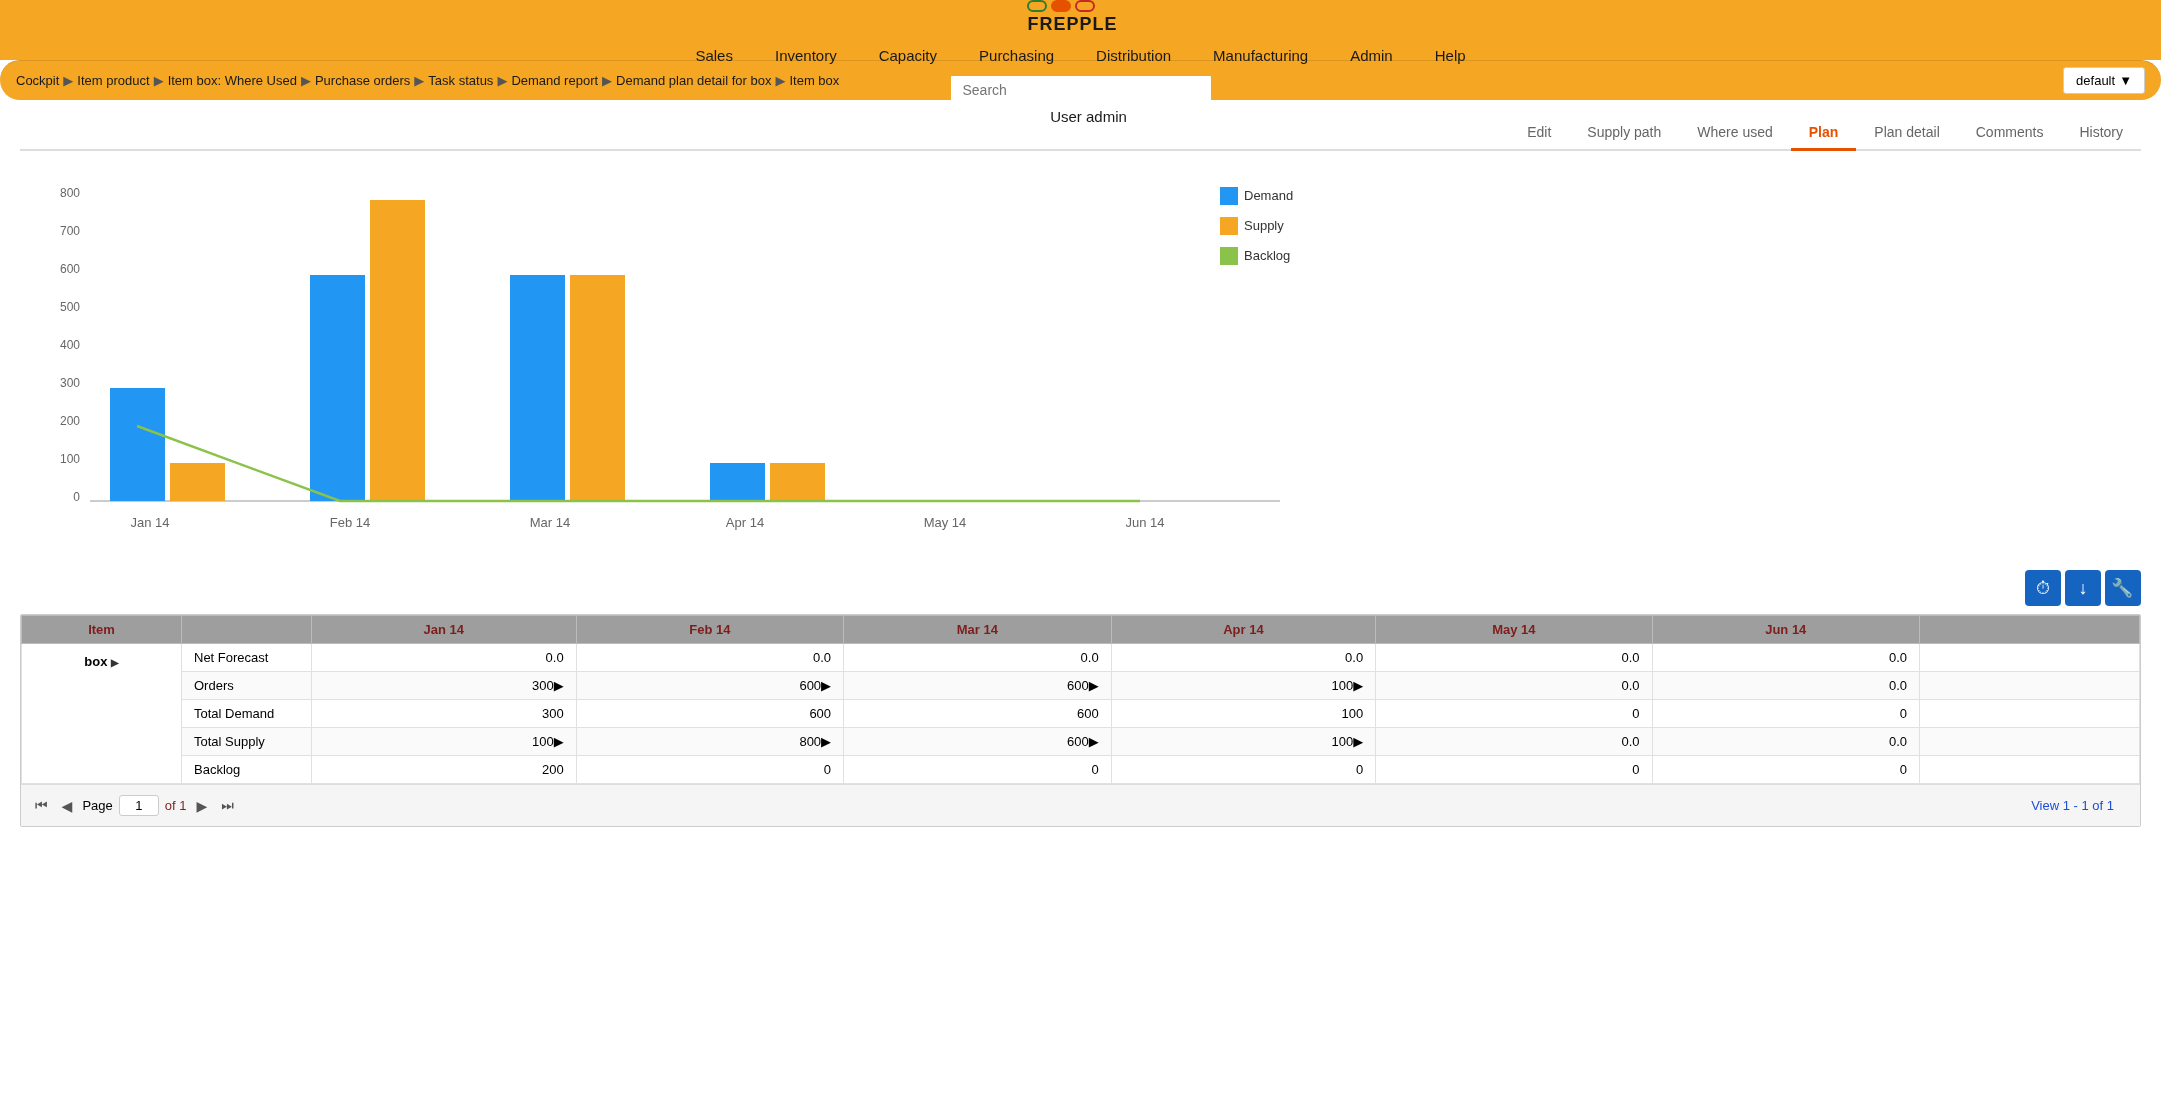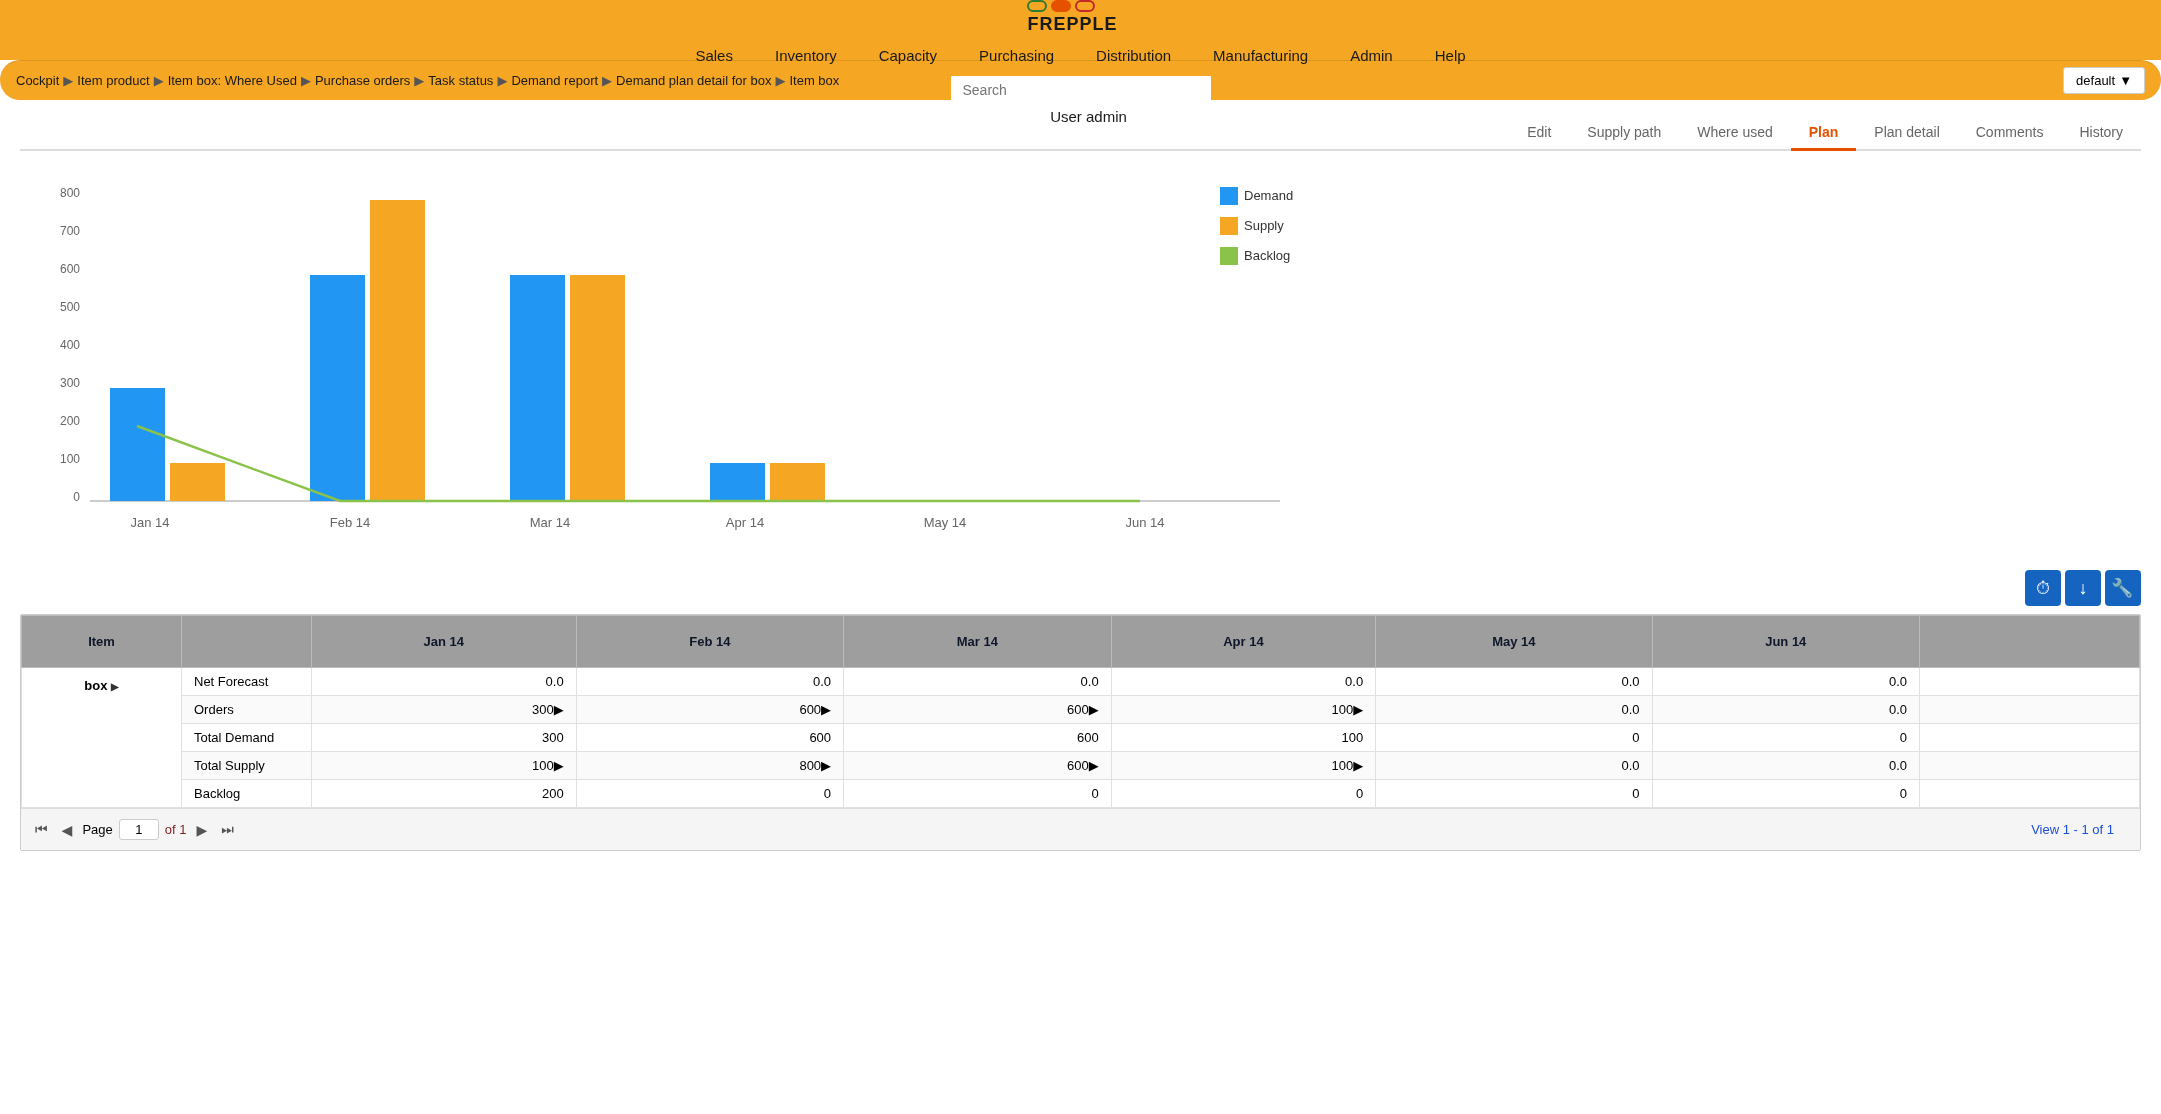--- a/index.html
+++ b/index.html
@@ -130,22 +130,22 @@
     }
 
     
     .data-table {
       width: 100%;
       border-collapse: collapse;
       font-size: 13px;
     }
     .data-table th {
       background: #9e9e9e;
-      color: #0f172a;
-      padding: 18px 12px;
+      color: #7f1d1d;
+      padding: 6px 12px;
       text-align: center;
       border: 1px solid #bbb;
       font-weight: bold;
     }
     .data-table th.item-col { text-align: center; }
     .data-table td {
       padding: 6px 12px;
       border: 1px solid #e0e0e0;
       text-align: right;
       vertical-align: middle;

